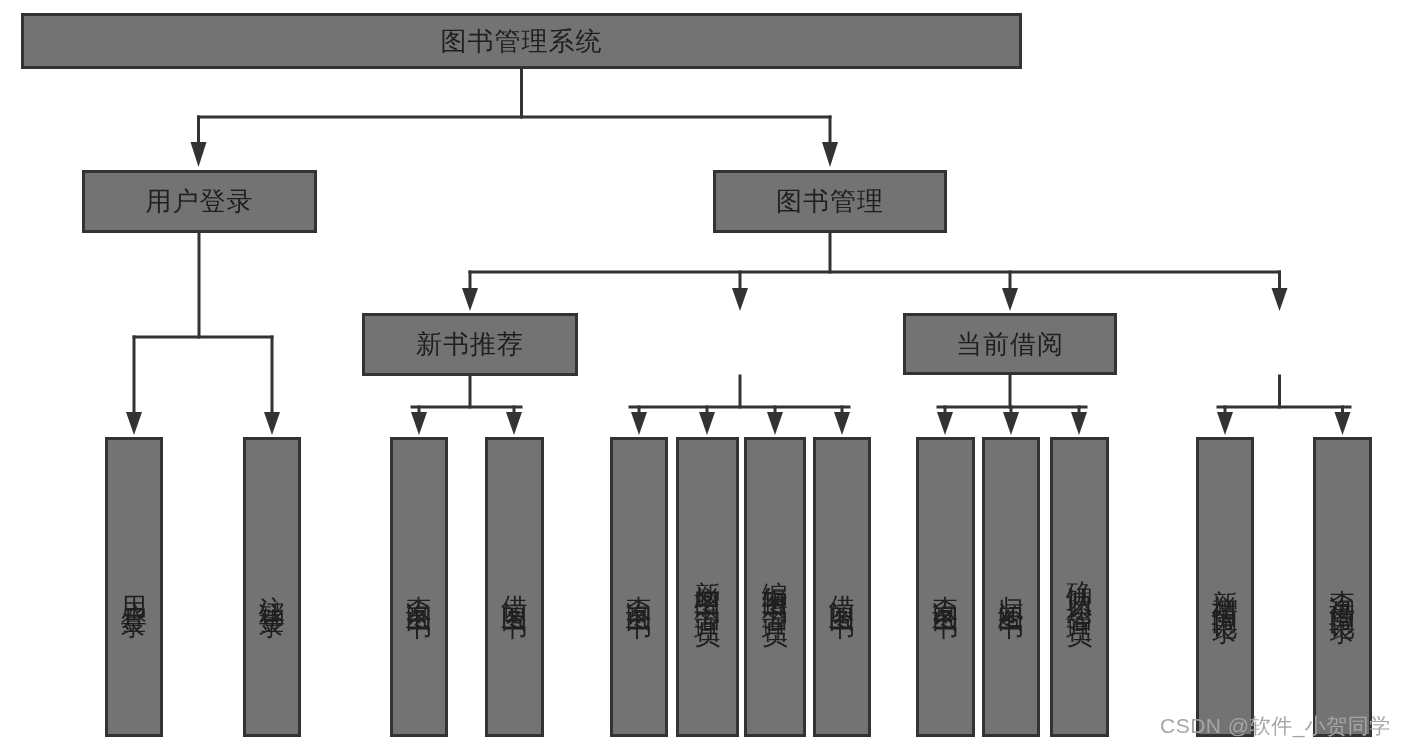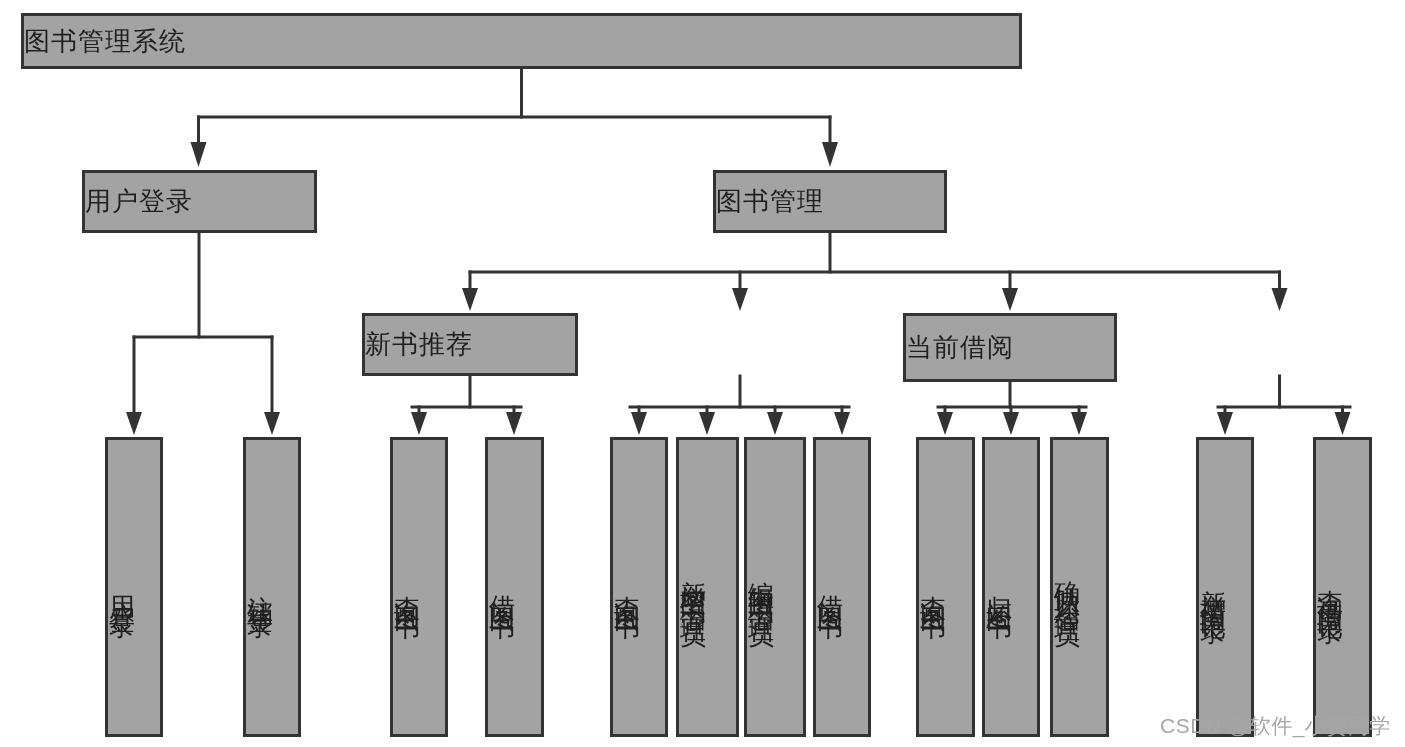--- a/index.html
+++ b/index.html
@@ -7,22 +7,22 @@
     position:relative;width:1405px;height:747px;
     background:var(--background,#ffffff);
     font-family:"Liberation Sans",sans-serif;
     overflow:hidden;
   }
   .wires{position:absolute;left:0;top:0;z-index:1;}
   .wires path{fill:none;stroke:var(--line,#333333);stroke-width:3;stroke-linecap:square;}
   .wires polygon{fill:var(--line,#333333);stroke:none;}
   .box,.leaf{
     position:absolute;box-sizing:border-box;
-    background:#a3a3a3;border:3px solid var(--line,#333333);
-    display:flex;align-items:center;
+    background:#737373;border:3px solid var(--line,#333333);
+    display:flex;align-items:center;justify-content:center;
     z-index:2;color:var(--text,#1f1f1f);
   }
   .box span{font-size:26px;letter-spacing:1px;white-space:nowrap;}
   .leaf span{
     writing-mode:vertical-rl;text-orientation:mixed;
     font-size:26px;letter-spacing:6px;line-height:1.1;
   }
   .watermark{
     position:absolute;left:1160px;top:712px;z-index:3;
     font-size:21px;color:var(--watermark,#a6a6a6);
@@ -107,21 +107,21 @@
   <div class="box" style="left:82px;top:170px;width:235px;height:63px">
     <span>用户登录</span>
   </div>
   <div class="box" style="left:362px;top:313px;width:216px;height:63px">
     <span>新书推荐</span>
   </div>
 
   <div class="box" style="left:713px;top:170px;width:234px;height:63px">
     <span>图书管理</span>
   </div>
-  <div class="box" style="left:903px;top:313px;width:214px;height:69px">
+  <div class="box" style="left:903px;top:313px;width:214px;height:62px">
     <span>当前借阅</span>
   </div>
 
   <div class="leaf" style="left:105px;top:437px;width:58px;height:300px">
     <span>用户登录</span>
   </div>
   <div class="leaf" style="left:243px;top:437px;width:58px;height:300px">
     <span>注销登录</span>
   </div>
 

